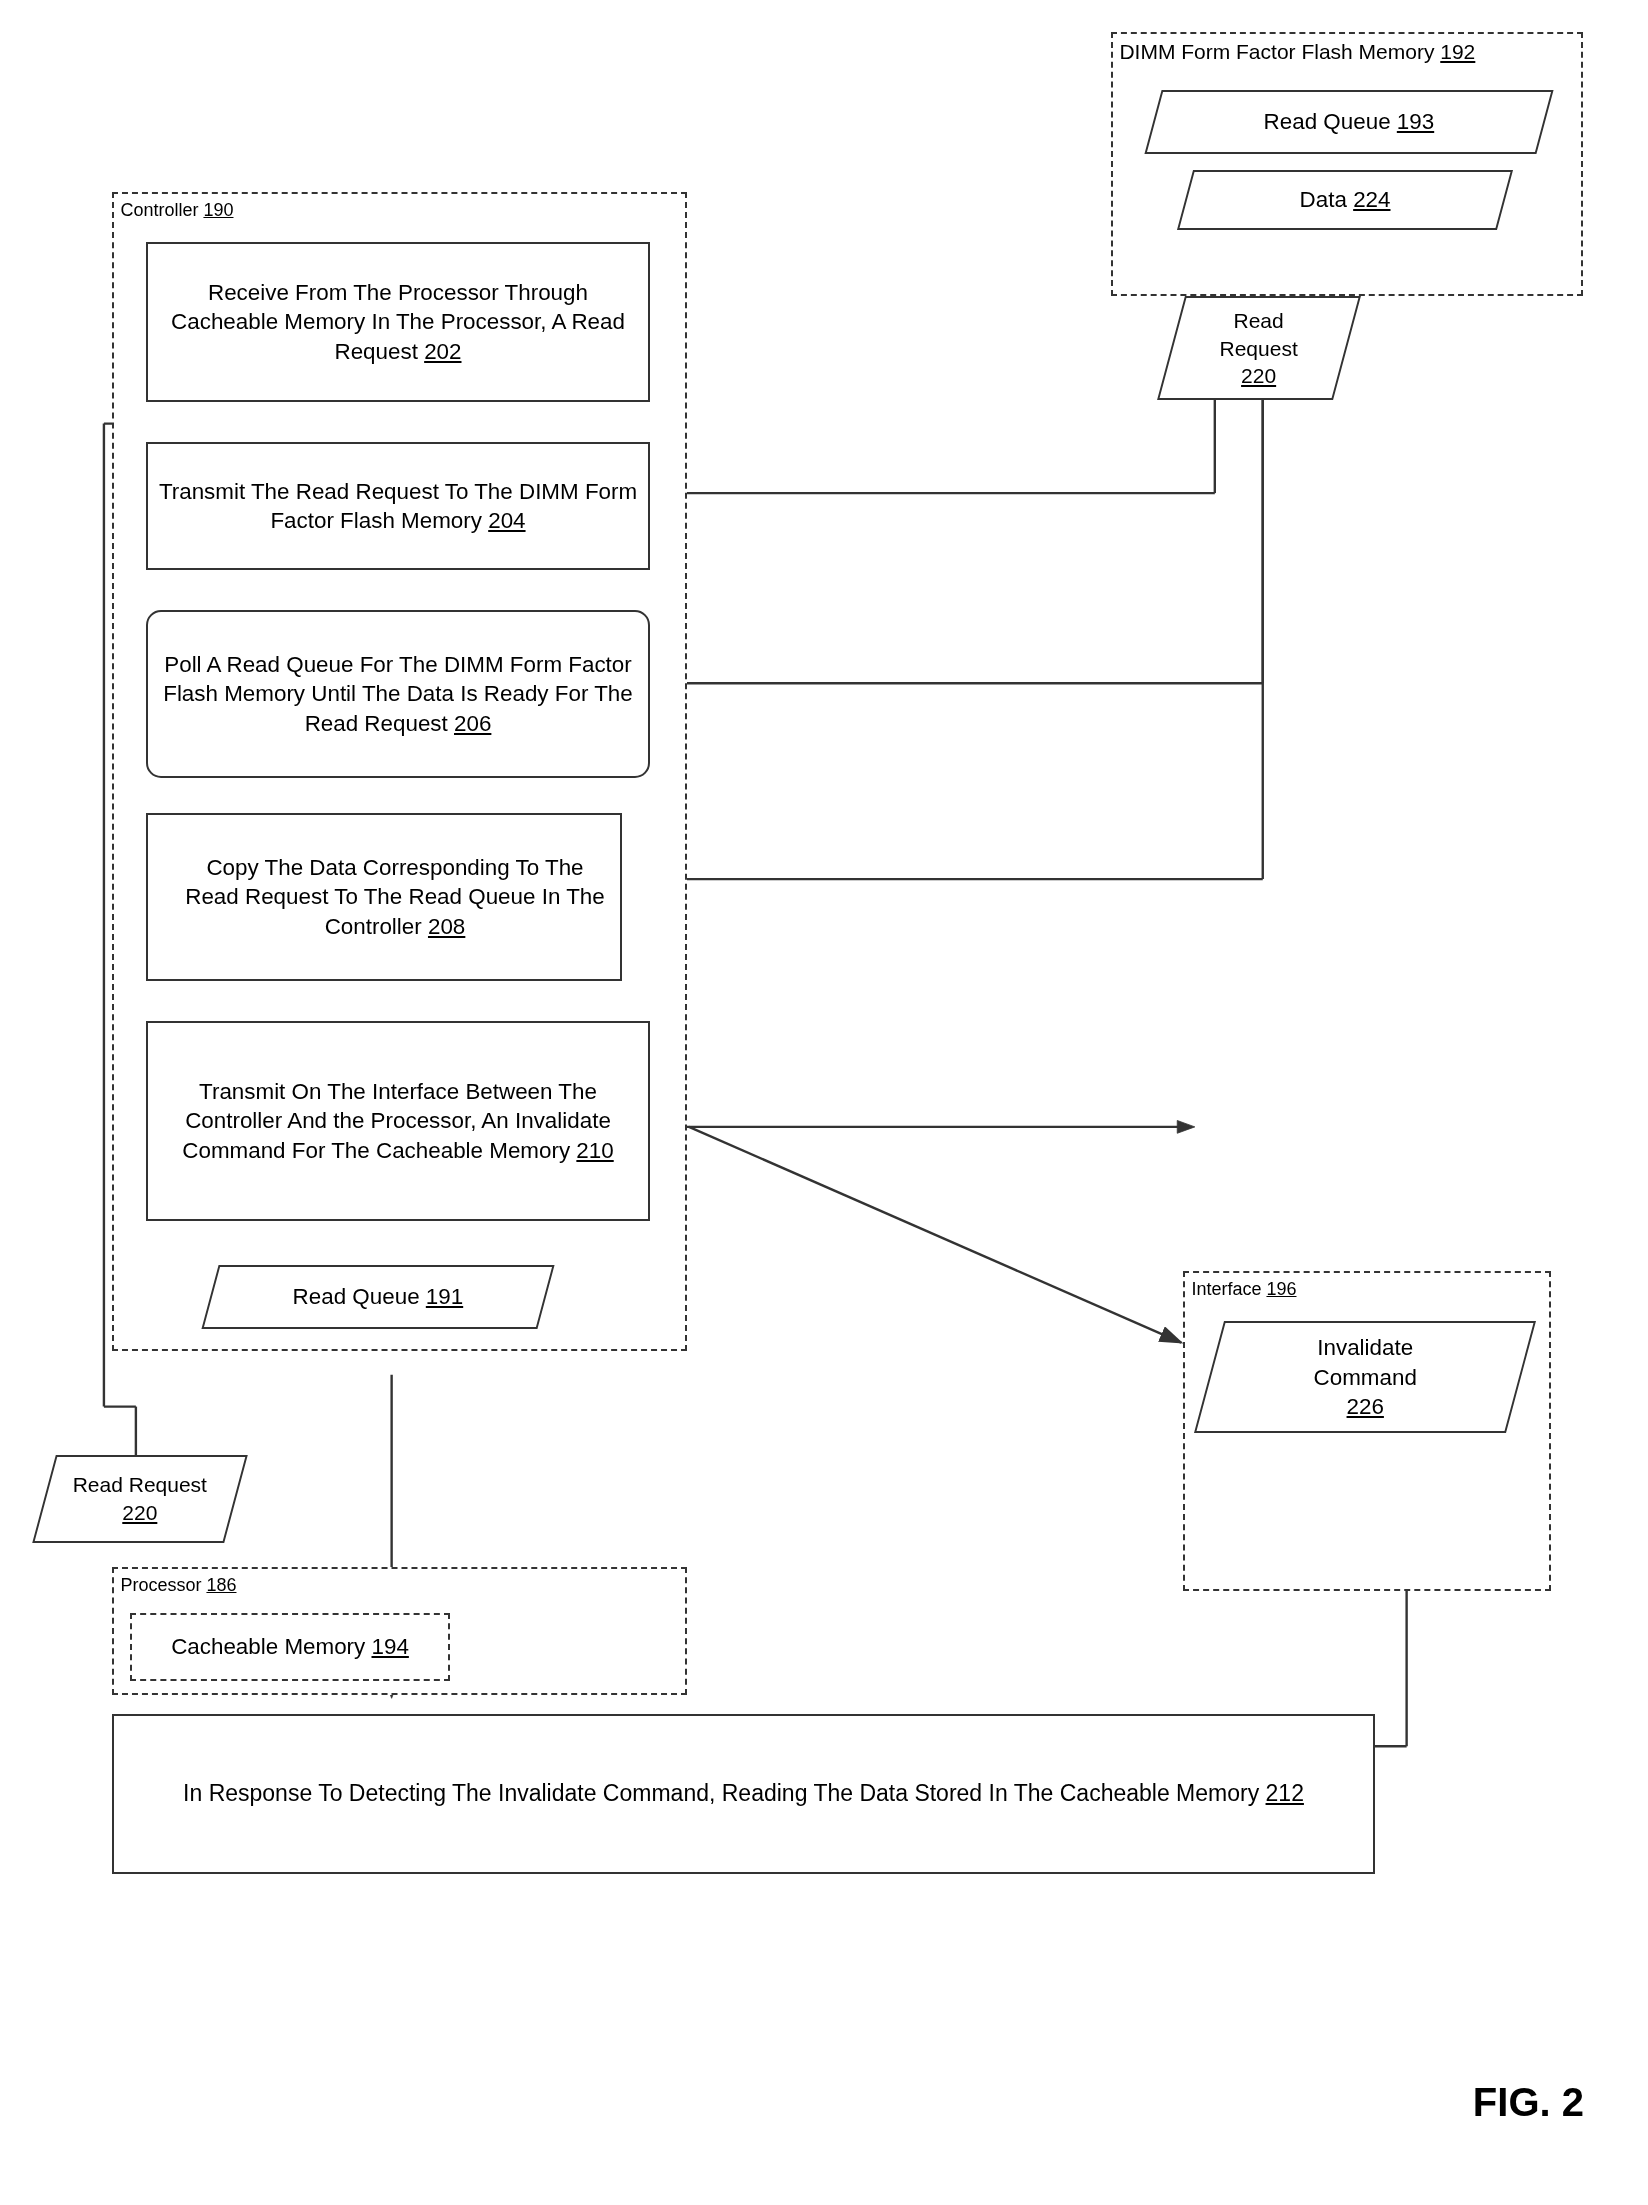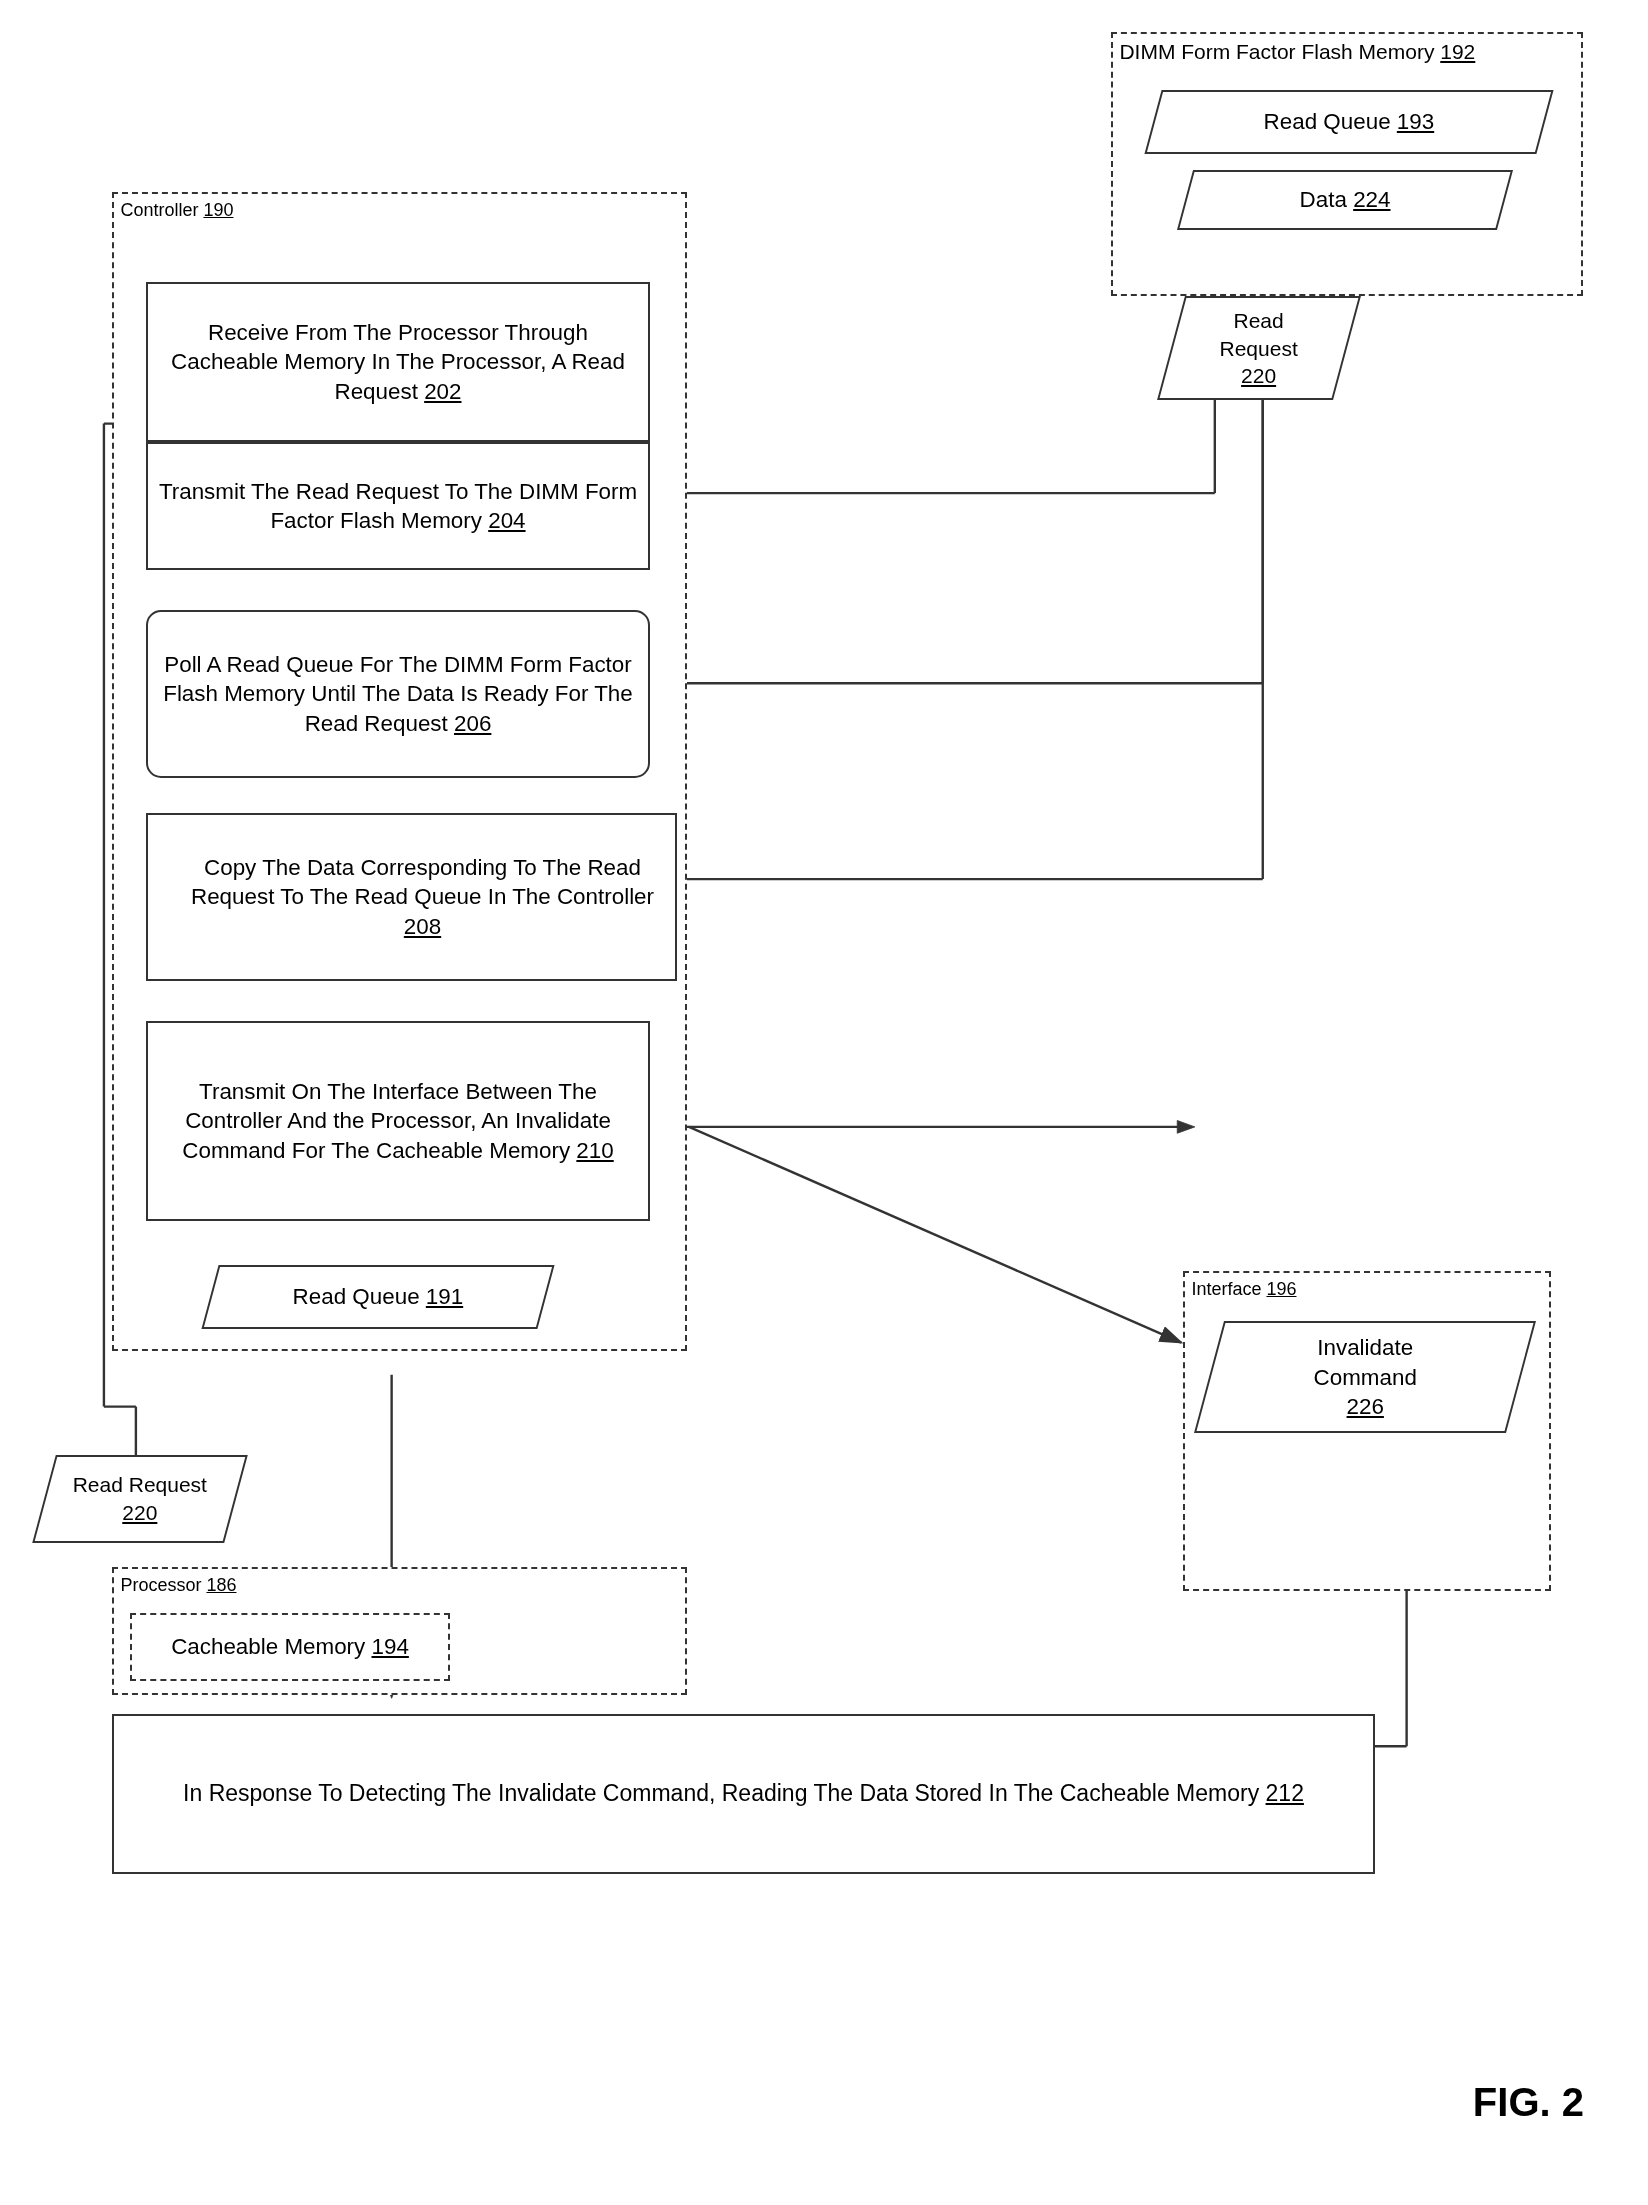--- a/index.html
+++ b/index.html
@@ -177,39 +177,39 @@
       Read<br>Request<br><span class="underline">220</span>
     </span>
   </div>
 
   <div class="dashed-box" style="left:112px; top:192px; width:575px; height:1159px;">
     <span class="label-text" style="top:6.4px; left:6.4px;">
       <span>Controller</span>
       <span class="underline">190</span>
     </span>
 
-    <div class="solid-box" style="left:32px; top:48px; width:504px; height:160px;margin-top:40px;">
+    <div class="solid-box" style="left:32px; top:48px; width:504px; height:160px;">
       <span class="box-text">
         <span>Receive From The Processor Through Cacheable Memory In The Processor, A Read Request</span> <span class="underline">202</span>
       </span>
     </div>
 
     <div class="solid-box" style="left:32px; top:248px; width:504px; height:128px;">
       <span class="box-text">
         <span>Transmit The Read Request To The DIMM Form Factor Flash Memory</span> <span class="underline">204</span>
       </span>
     </div>
 
     <div class="solid-box" style="left:32px; top:416px; width:504px; height:168px;border-radius:15px;">
       <span class="box-text">
         <span>Poll A Read Queue For The DIMM Form Factor Flash Memory Until The Data Is Ready For The Read Request</span> <span class="underline">206</span>
       </span>
     </div>
 
-    <div class="solid-box" style="left:32px; top:619px; width:531px; height:168px;padding-left:22px;">
+    <div class="solid-box" style="left:32px; top:619px; width:476px; height:168px;padding-left:22px;">
       <span class="box-text">
         <span>Copy The Data Corresponding To The Read Request To The Read Queue In The Controller</span> <span class="underline">208</span>
       </span>
     </div>
 
     <div class="solid-box" style="left:32px; top:827px; width:504px; height:200px;">
       <span class="box-text">
         <span>Transmit On The Interface Between The Controller And the Processor, An Invalidate Command For The Cacheable Memory</span> <span class="underline">210</span>
       </span>
     </div>

